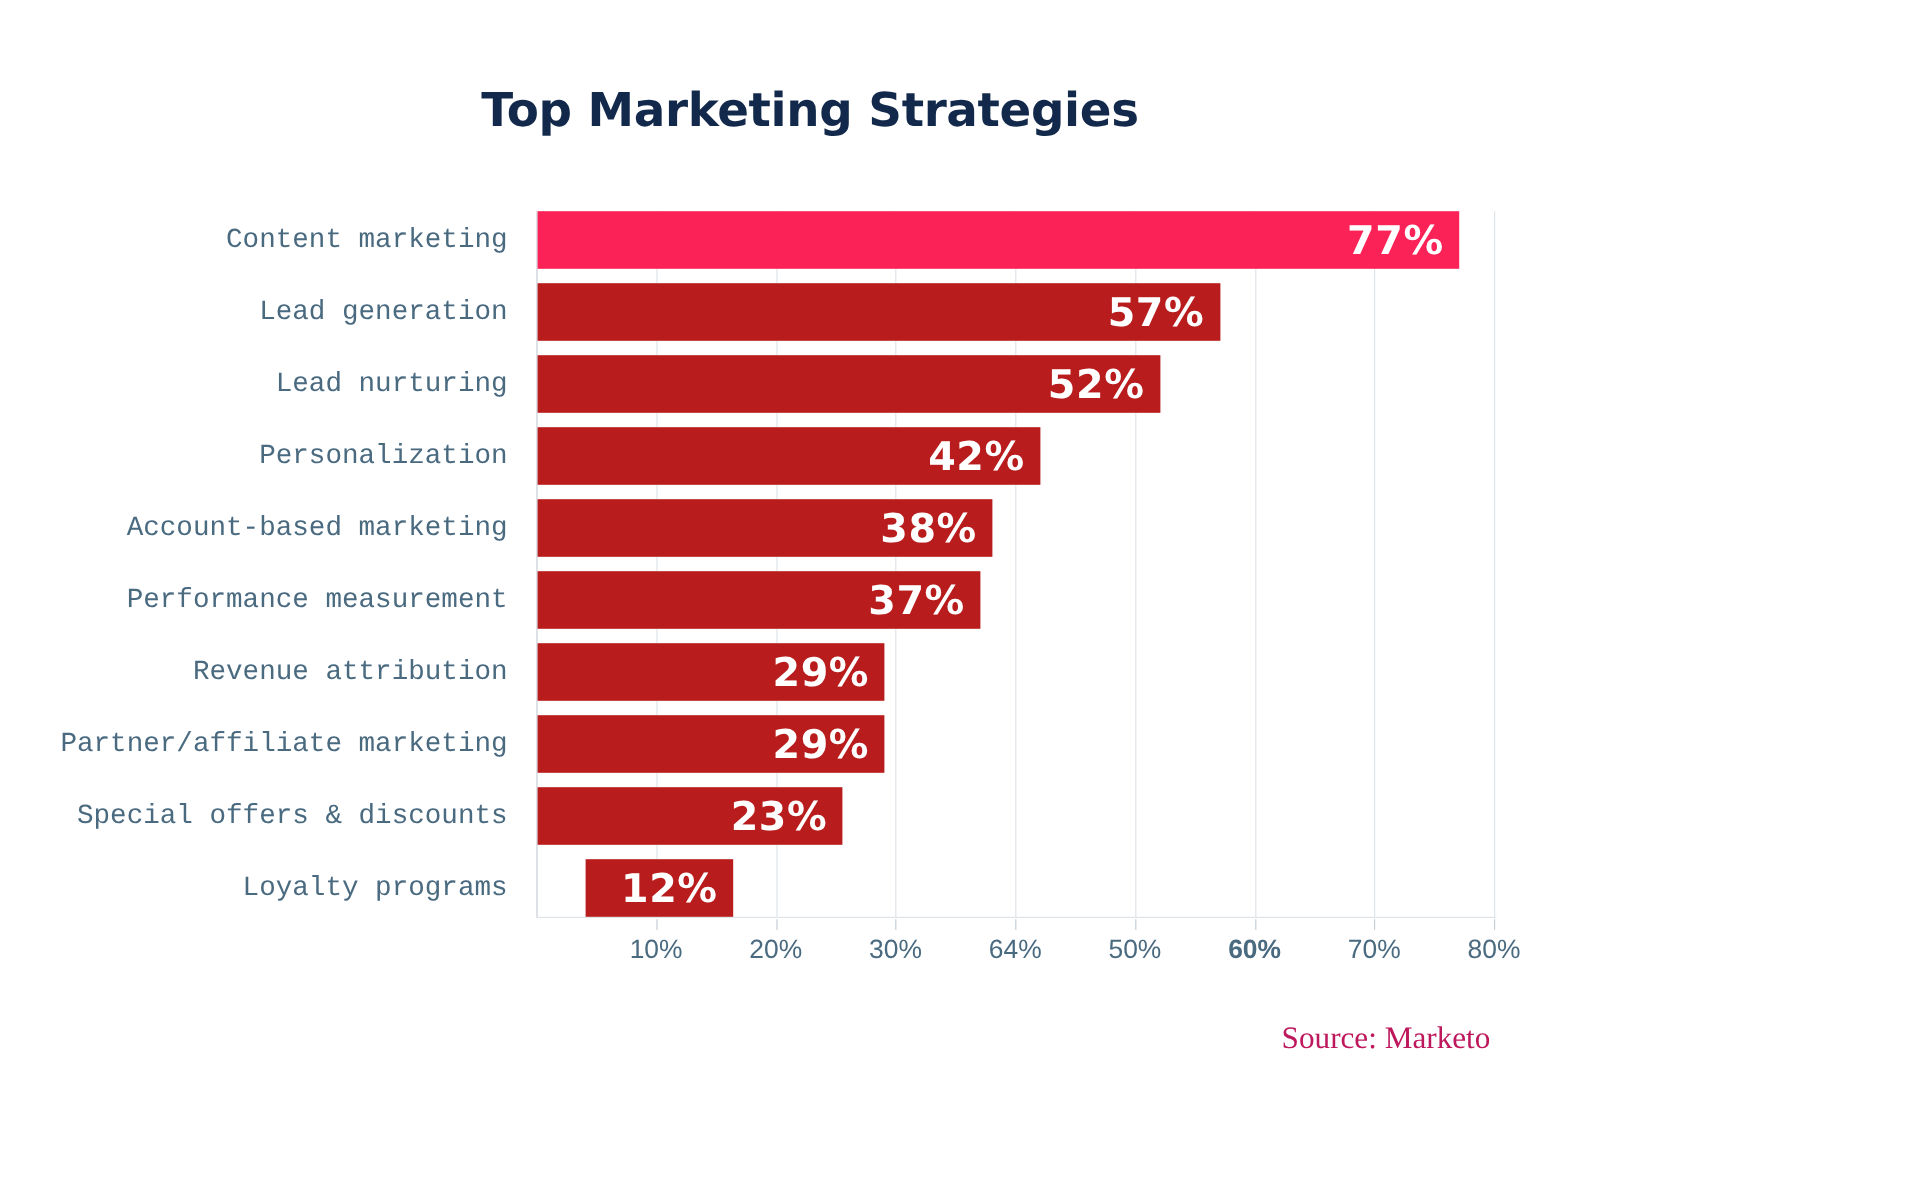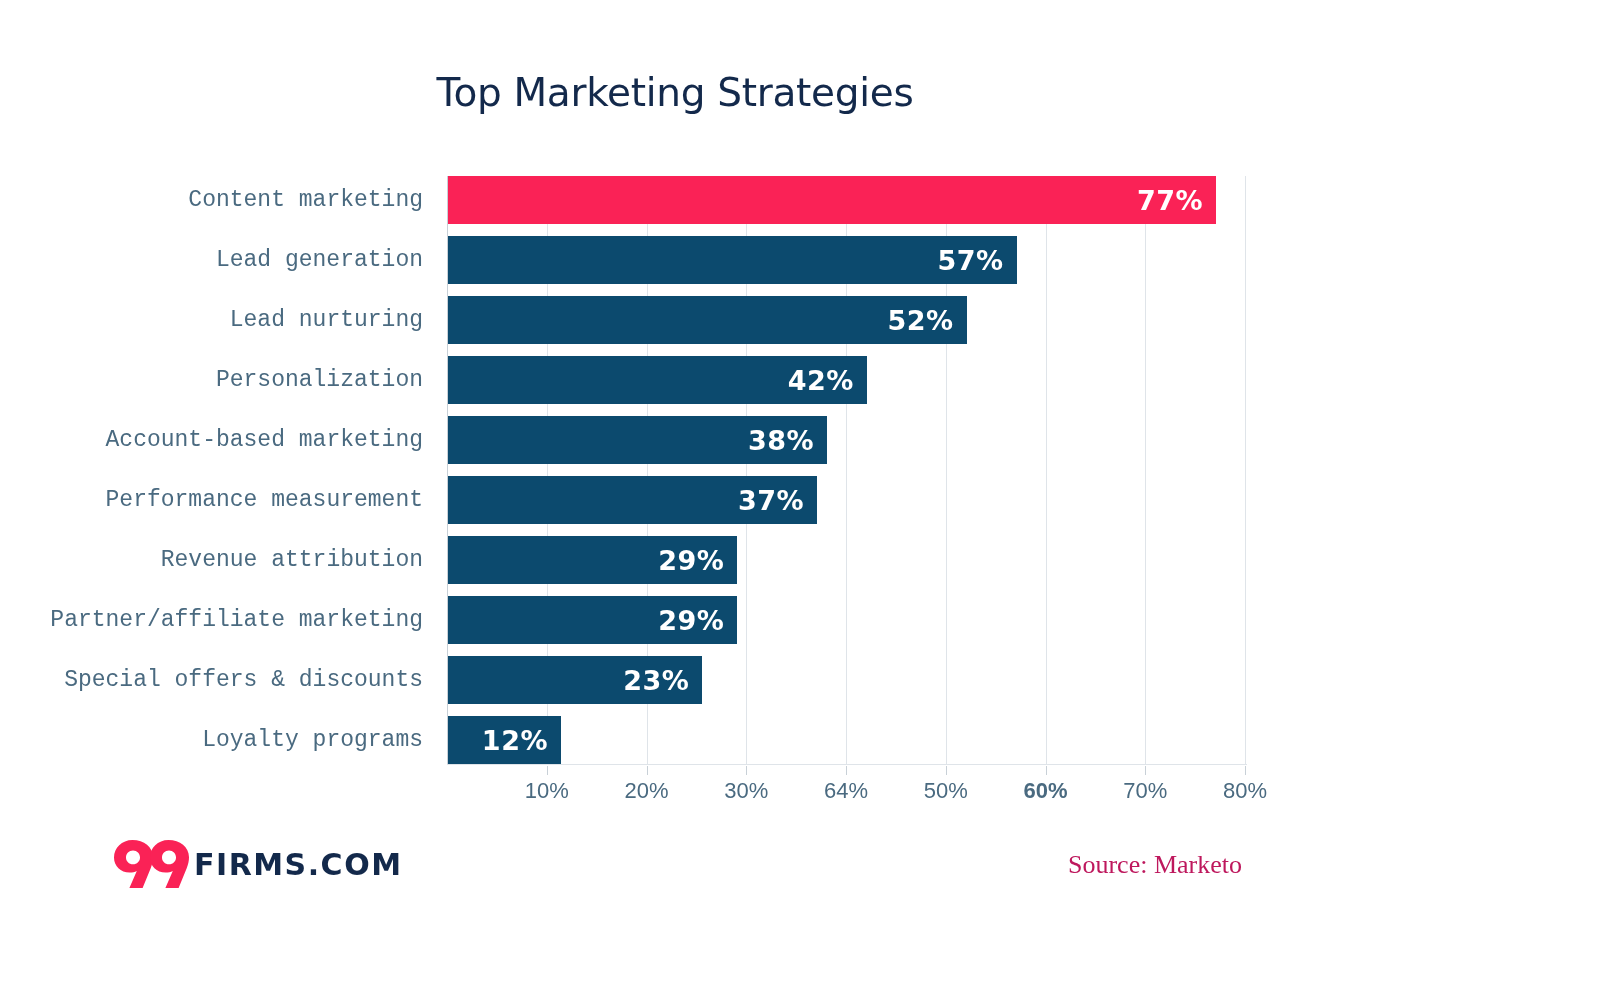--- a/index.html
+++ b/index.html
@@ -21,21 +21,21 @@
   }
 
   
   .chart-title {
     position: absolute;
     left: 0;
     top: 70px;
     width: 1350px;
     text-align: center;
     font-size: 39px;
-    font-weight: normal;
+    font-weight: bold;
     color: #13294b;
     letter-spacing: -0.3px;
     font-family: "DejaVu Sans", sans-serif;
   }
 
   
   .plot-wrap {
     position: absolute;
     left: 0;
     top: 176px;
@@ -95,30 +95,30 @@
     font-size: 23px;
     color: #4a6a80;
     white-space: nowrap;
     font-family: Liberation Mono, monospace;
   }
   .bar {
     position: absolute;
     left: 448px;
     top: 0;
     height: 48px;
-    background: #0c4a6e;
+    background: #b91c1c;
     display: flex;
     align-items: center;
     justify-content: flex-end;
   }
   .bar.highlight {
     background: #fa2256;
   }
   .bar-value {
-    font-size: 27px;
+    font-size: 33px;
     font-weight: bold;
     color: #ffffff;
     padding-right: 13px;
     letter-spacing: 0.5px;
     font-family: "DejaVu Sans", sans-serif;
     white-space: nowrap;
   }
 
   
   .xticks {
@@ -252,21 +252,21 @@
           </div>
         </div>
         <div class="row" style="top: 480px; width: 1600px;">
           <div class="row-label">Special offers &amp; discounts</div>
           <div class="bar" style="width: 229.425px; height: 48px; padding-left: 25px;">
             <span class="bar-value">23%</span>
           </div>
         </div>
         <div class="row" style="top: 540px; width: 1600px; padding-left: 28px;">
           <div class="row-label">Loyalty programs</div>
-          <div class="bar" style="width: 113px; height: 48px;">
+          <div class="bar" style="width: 123px; height: 48px; margin-left: 40px;">
             <span class="bar-value">12%</span>
           </div>
         </div>
       </div>
   </div>
 
   <div class="xticks" id="xticks">
       <div class="xtick-mark" style="left: 546.75px;"></div>
       <div class="xtick-label" style="left: 546.75px;">10%</div>
       <div class="xtick-mark" style="left: 646.5px;"></div>
@@ -279,25 +279,16 @@
       <div class="xtick-label" style="left: 945.75px;">50%</div>
       <div class="xtick-mark" style="left: 1045.5px;"></div>
       <div class="xtick-label" style="left: 1045.5px; font-weight: bold;">60%</div>
       <div class="xtick-mark" style="left: 1145.25px;"></div>
       <div class="xtick-label" style="left: 1145.25px;">70%</div>
       <div class="xtick-mark" style="left: 1245px;"></div>
       <div class="xtick-label" style="left: 1245px;">80%</div>
     </div>
 
   <div class="footer">
-    <div class="logo">
-      <svg class="logo-mark" width="78" height="52" viewBox="0 0 78 52">
-        <g fill="#fa2256">
-          <path d="M20.5 2 C9.8 2 2 10 2 19.6 C2 28.3 8.7 34.6 17.6 34.6 C20.4 34.6 22.8 34 24.8 32.9 L17.4 50 L30.6 50 L38.6 30.4 C40.2 26.5 41 22.6 41 19.2 C41 9.2 32 2 20.5 2 Z M21 12.6 C25 12.6 28 15.6 28 19.5 C28 23.4 25 26.3 21 26.3 C17 26.3 14 23.4 14 19.5 C14 15.6 17 12.6 21 12.6 Z"></path>
-          <path d="M56.5 2 C45.8 2 38 10 38 19.6 C38 28.3 44.7 34.6 53.6 34.6 C56.4 34.6 58.8 34 60.8 32.9 L53.4 50 L66.6 50 L74.6 30.4 C76.2 26.5 77 22.6 77 19.2 C77 9.2 68 2 56.5 2 Z M57 12.6 C61 12.6 64 15.6 64 19.5 C64 23.4 61 26.3 57 26.3 C53 26.3 50 23.4 50 19.5 C50 15.6 53 12.6 57 12.6 Z"></path>
-        </g>
-      </svg>
-      <span class="logo-text">FIRMS.COM</span>
-    </div>
     <div class="source">Source: Marketo</div>
   </div>
 
 </div>
 
 </body></html>

